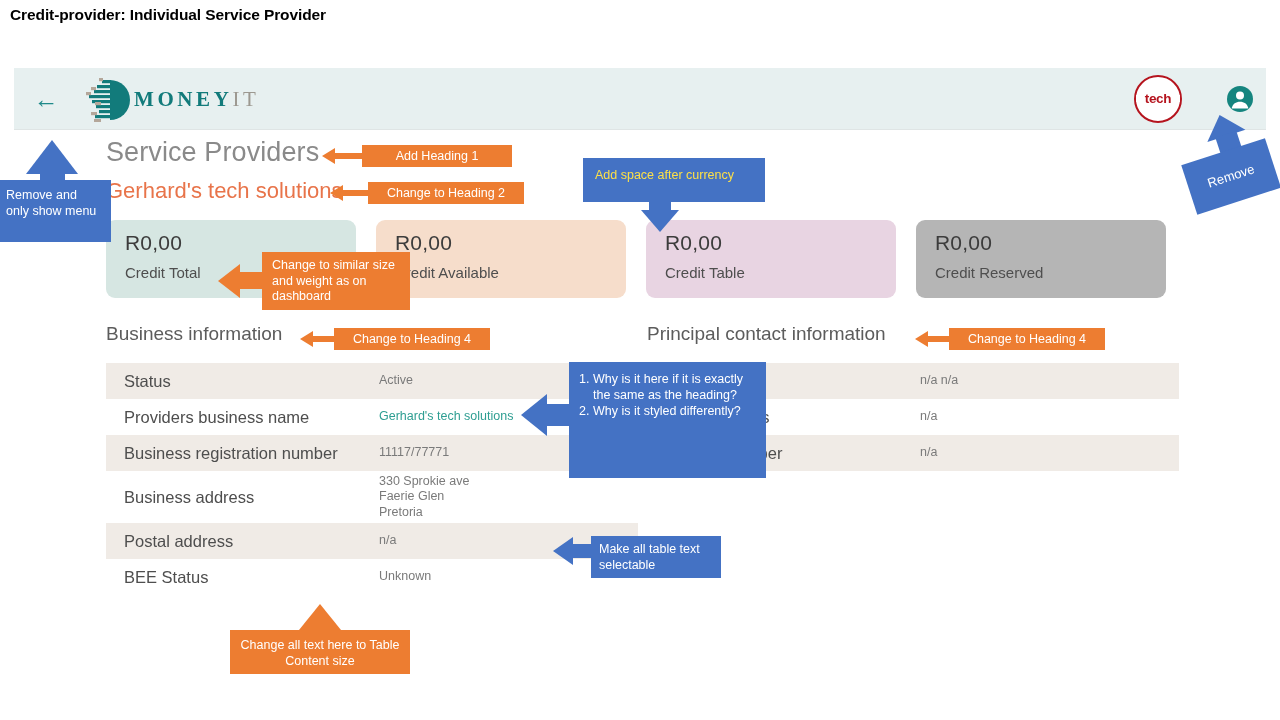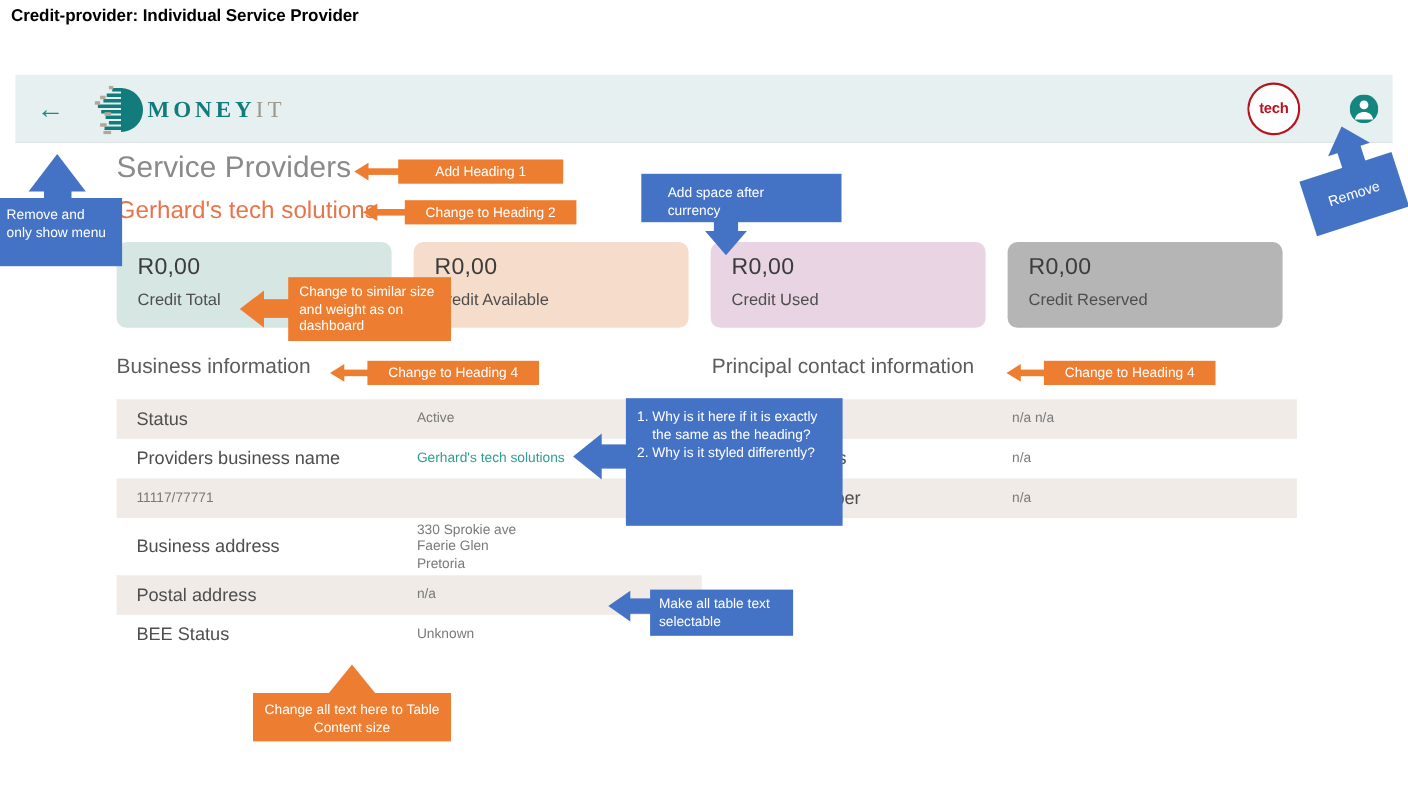--- a/index.html
+++ b/index.html
@@ -286,23 +286,23 @@
     border-bottom: 21px solid transparent;
     border-right: 26px solid #4472c4;
   }
 
   
   .blue-down-arrow .box {
     position: absolute;
     left: 0;
     top: 0;
     background: #4472c4;
-    color: #ffffff;
-    box-sizing: border-box;
-    padding: 10px 24px;
+    color: #fde047;
+    box-sizing: border-box;
+    padding: 10px 12px;
   }
   .blue-down-arrow .stem {
     position: absolute;
     background: #4472c4;
   }
   .blue-down-arrow .tip {
     position: absolute;
     width: 0;
     height: 0;
     border-left: 19px solid transparent;
@@ -474,41 +474,42 @@
     <div class="card" style="background: rgb(214, 230, 226); left: 0px;">
       <div class="card-amount">R0,00</div>
       <div class="card-label">Credit Total</div>
     </div>
     <div class="card" style="background: rgb(246, 221, 203); left: 270px;">
       <div class="card-amount">R0,00</div>
       <div class="card-label">Credit Available</div>
     </div>
     <div class="card" style="background: rgb(232, 212, 226); left: 540px;">
       <div class="card-amount">R0,00</div>
-      <div class="card-label">Credit Used</div>
+      <div class="card-label">Credit Table</div>
     </div>
     <div class="card" style="background: rgb(181, 181, 181); left: 810px;">
       <div class="card-amount">R0,00</div>
       <div class="card-label">Credit Reserved</div>
     </div>
   </div>
 
   <div class="sec-head right">Principal contact information</div>
   <div class="sec-head left">Business information</div>
 
   <div class="info-table left" id="business-table">
       <div class="trow shaded">
         <div class="tlabel">Status</div>
         <div class="tvalue">Active</div>
       </div>
       <div class="trow plain">
         <div class="tlabel">Providers business name</div>
         <div class="tvalue link">Gerhard's tech solutions</div>
       </div>
       <div class="trow shaded">
+        <div class="tlabel">Business registration number</div>
         <div class="tvalue">11117/77771</div>
       </div>
       <div class="trow plain tall">
         <div class="tlabel">Business address</div>
         <div class="tvalue">330 Sprokie ave<br>Faerie Glen<br>Pretoria</div>
       </div>
       <div class="trow shaded">
         <div class="tlabel">Postal address</div>
         <div class="tvalue">n/a</div>
       </div>

